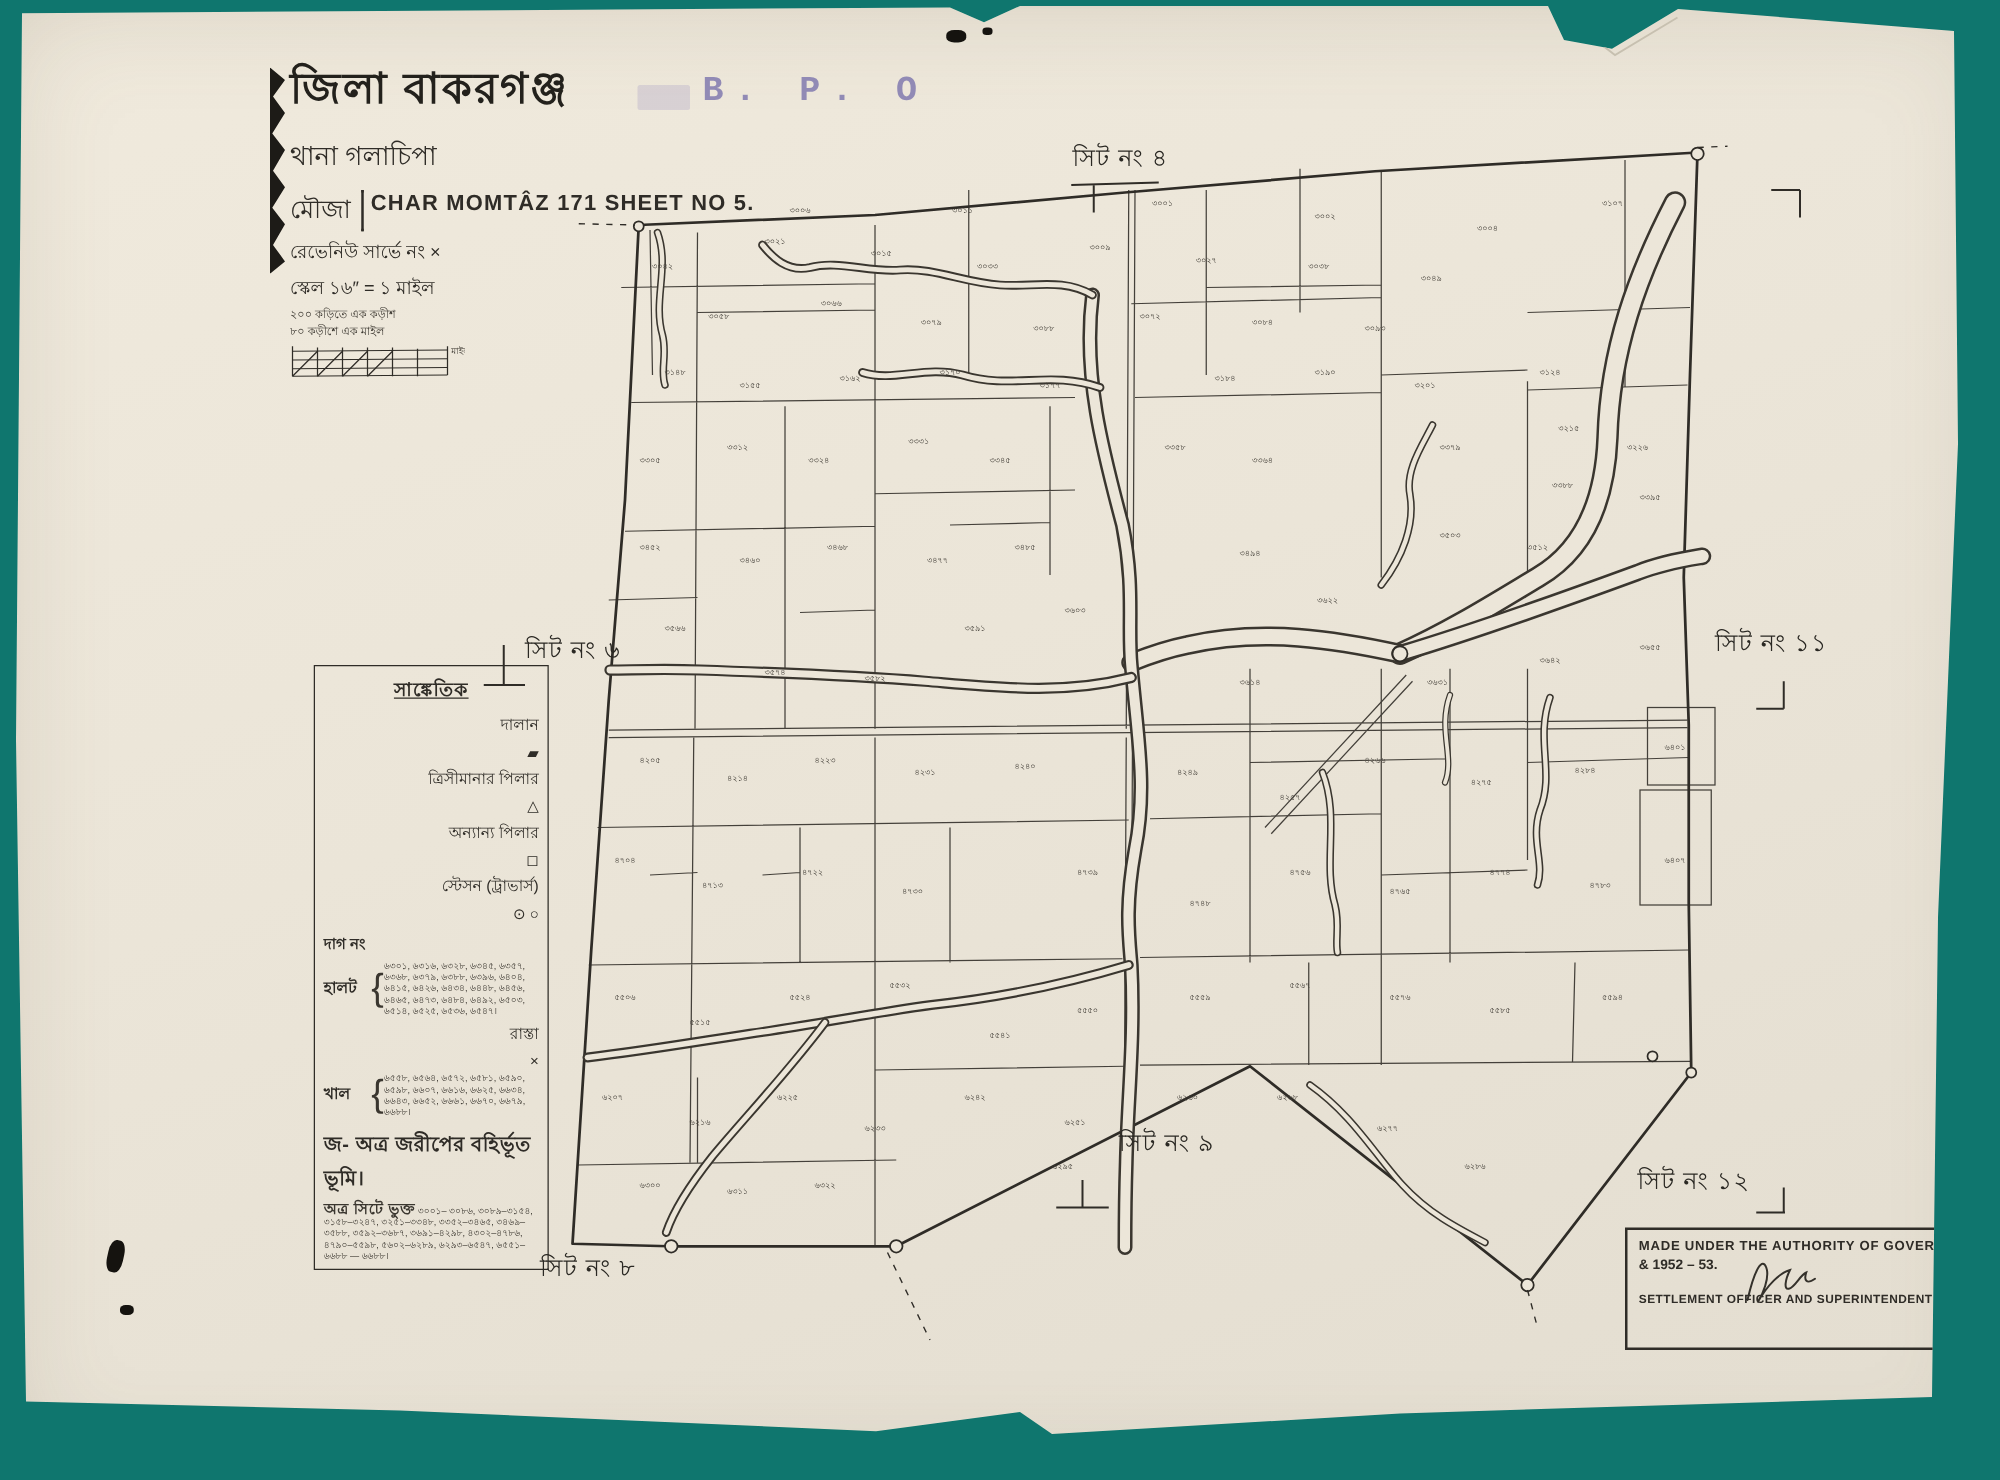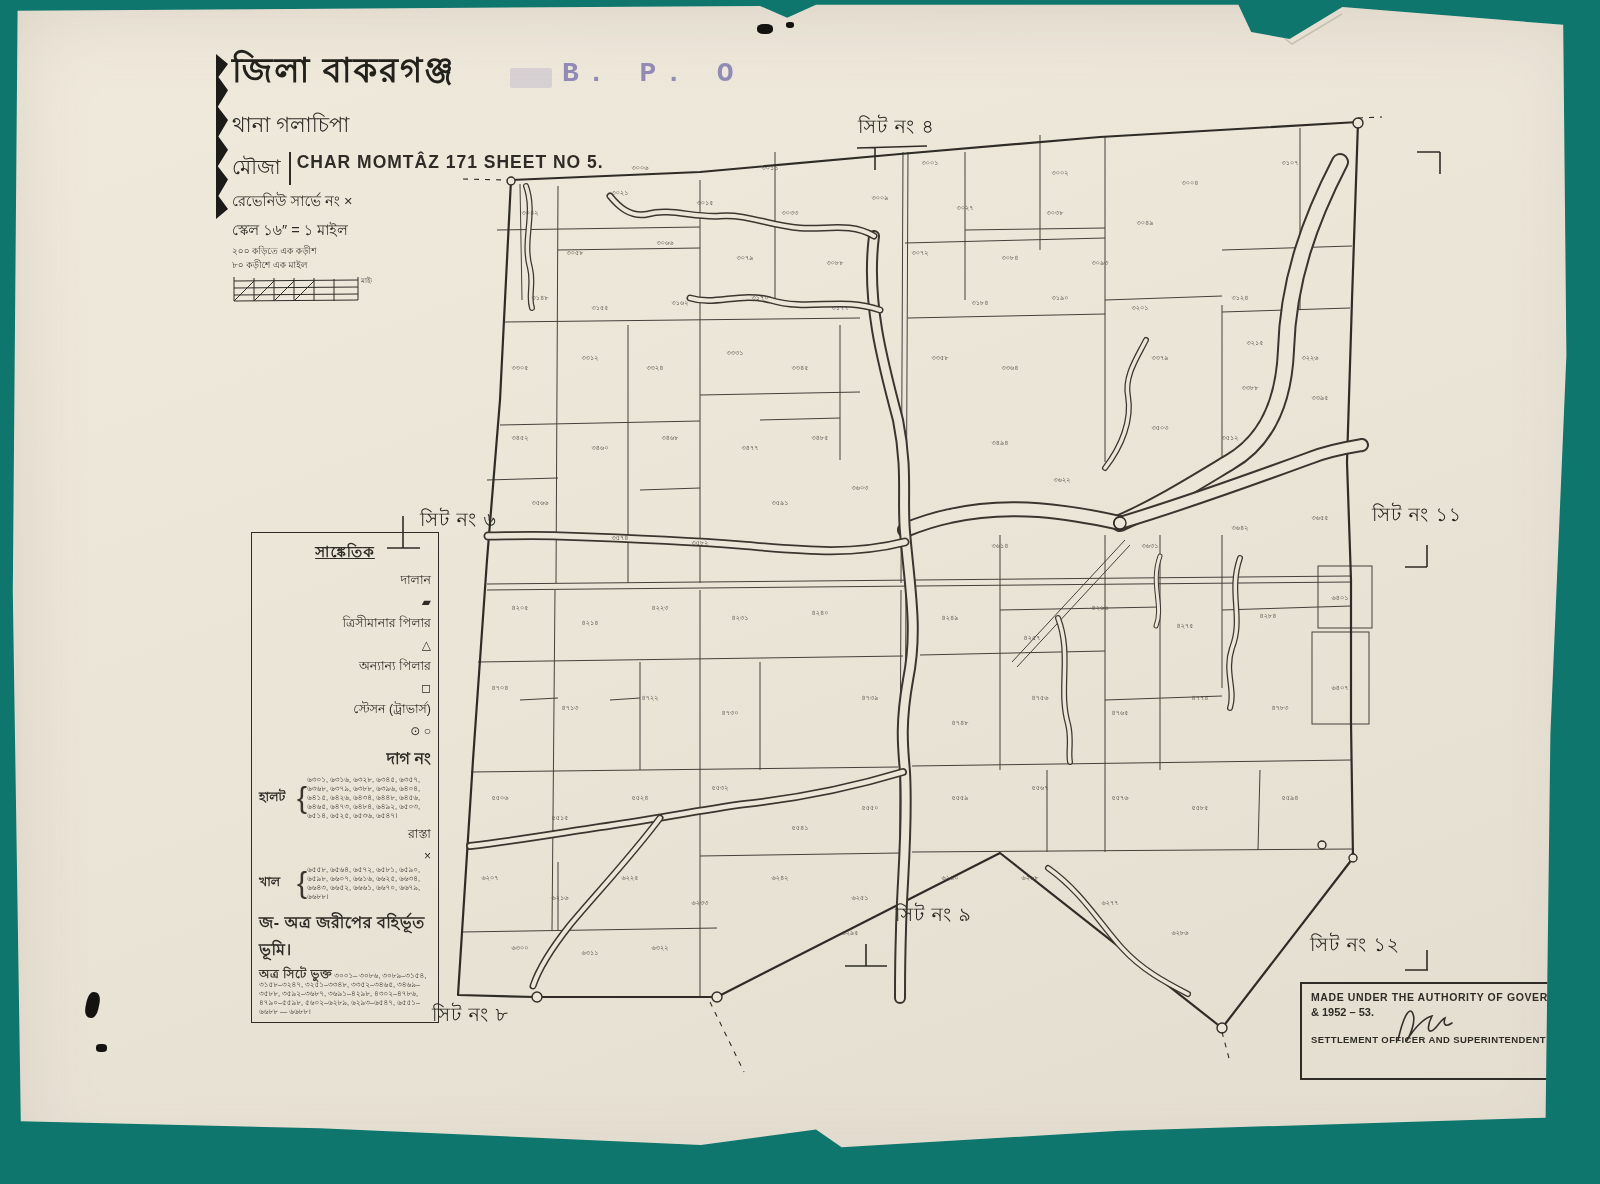--- a/index.html
+++ b/index.html
@@ -43,21 +43,21 @@
   .stamp{position:absolute;left:562px;top:58px;font-family:Liberation Mono, monospace;
          font-size:28px;font-weight:bold;letter-spacing:9px;color:#7b74ad;opacity:.8;filter:blur(.5px);}
   .stamp-blob{position:absolute;left:-52px;top:10px;width:42px;height:20px;background:#948cbe;opacity:.32;border-radius:2px;}
 
   
   .legend{position:absolute;left:237px;top:532px;width:172px;border:1.6px solid #2f2c27;padding:7px 7px 6px 7px;margin-left:14px;}
   .lg-title{text-align:center;font-size:15px;font-weight:bold;text-decoration:underline;letter-spacing:1px;margin-bottom:6px;}
   .lrow{display:flex;align-items:flex-end;font-size:12.5px;margin-top:5px;flex-direction:column;}
   .ldots{flex:1;border-bottom:1.5px dotted #4a463f;margin:0 4px 3px 4px;}
   .lsym{font-size:12px;}
-  .lg-dag{text-align:right;font-size:16px;font-weight:bold;margin-top:8px;}
+  .lg-dag{text-align:left;font-size:12px;font-weight:bold;margin-top:8px;}
   .lnum-row{display:flex;margin-top:2px;}
   .lnum-label{font-size:12.5px;font-weight:bold;min-width:38px;align-self:center;}
   .brace{font-size:30px;font-weight:100;align-self:center;color:#3a362f;}
   .lnum-text{font-size:7.3px;line-height:9px;color:#3a362f;align-self:center;}
   .lg-note{font-size:16px;font-weight:bold;margin-top:9px;letter-spacing:.5px;}
   .lg-inc{font-size:7.3px;line-height:9px;margin-top:6px;color:#3a362f;}
   .lg-inc b{font-size:12px;letter-spacing:.5px;}
 
   
   .sheet-label{position:absolute;font-size:19px;color:#2a2823;letter-spacing:1px;white-space:nowrap;}

